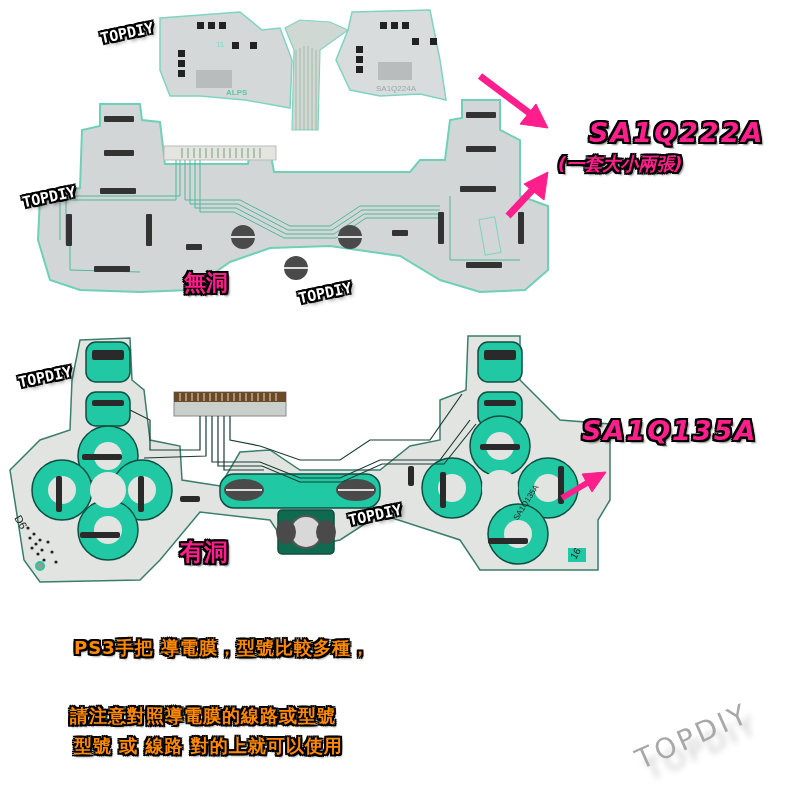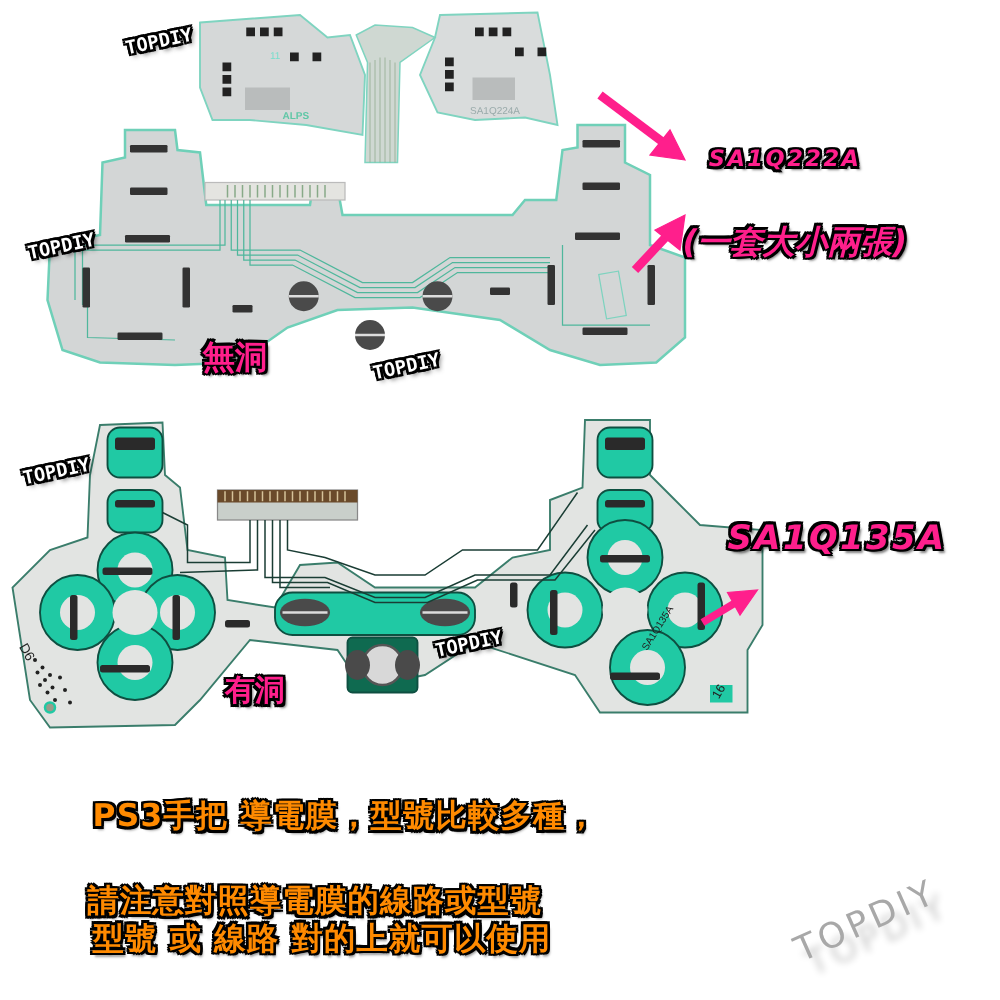--- a/index.html
+++ b/index.html
@@ -13,21 +13,21 @@
       0 -2px 0 #000, 0 2px 0 #000, -2px 0 0 #000, 2px 0 0 #000,
       3px 3px 2px rgba(0,0,0,.5);
     white-space:nowrap;font-style:italic;
   }
   .orange-label{
     color:#ff8a00;font-weight:bold;font-family:"DejaVu Sans",sans-serif;
     text-shadow:
       -2px -2px 0 #000, 2px -2px 0 #000, -2px 2px 0 #000, 2px 2px 0 #000,
       0 -2px 0 #000, 0 2px 0 #000, -2px 0 0 #000, 2px 0 0 #000,
       2px 3px 2px rgba(0,0,0,.4);
-    white-space:nowrap;font-size:25px;letter-spacing:1px;
+    white-space:nowrap;font-size:18px;letter-spacing:1px;
   }
   .wm{
     color:#fff;font-weight:bold;font-family:"DejaVu Sans Mono",monospace;font-size:15px;
     text-shadow:
       -2px -2px 0 #000, 2px -2px 0 #000, -2px 2px 0 #000, 2px 2px 0 #000,
       0 -2px 0 #000, 0 2px 0 #000, -2px 0 0 #000, 2px 0 0 #000, 2px 3px 4px rgba(0,0,0,.7);
     transform:rotate(-12deg);white-space:nowrap;
   }
   .wm-big{
     color:#a8a8a8;font-family:"DejaVu Sans",sans-serif;font-size:28px;letter-spacing:3px;
@@ -249,25 +249,25 @@
   <g fill="#ff1f8c" stroke="#ff1f8c">
     <line x1="480" y1="76" x2="536" y2="118" stroke-width="7"></line>
     <polygon points="548,128 520,124 536,104"></polygon>
     <line x1="508" y1="216" x2="536" y2="186" stroke-width="7"></line>
     <polygon points="548,172 544,200 524,184"></polygon>
     <line x1="562" y1="498" x2="592" y2="480" stroke-width="6"></line>
     <polygon points="606,472 592,492 582,474"></polygon>
   </g>
 </svg>
 
-<div class="abs pink-label" style="left:567px;top:117px;font-size:18px;letter-spacing:2px;">SA1Q222A</div>
-<div class="abs pink-label" style="left:546px;top:152px;font-size:26px;margin-top:24px;">(一套大小兩張)</div>
+<div class="abs pink-label" style="left:589px;top:117px;font-size:27px;letter-spacing:2px;">SA1Q222A</div>
+<div class="abs pink-label" style="left:558px;top:152px;font-size:18px;">(一套大小兩張)</div>
 <div class="abs pink-label" style="left:582px;top:415px;font-size:27px;letter-spacing:2px;">SA1Q135A</div>
 
-<div class="abs pink-label" style="left:162px;top:268px;font-size:26px;font-style:normal;">無洞</div>
+<div class="abs pink-label" style="left:184px;top:268px;font-size:22px;font-style:normal;">無洞</div>
 <div class="abs pink-label" style="left:180px;top:536px;font-size:24px;font-style:normal;">有洞</div>
 
 <div class="abs wm" style="left:100px;top:24px;">TOPDIY</div>
 <div class="abs wm" style="left:22px;top:188px;">TOPDIY</div>
 <div class="abs wm" style="left:298px;top:284px;">TOPDIY</div>
 <div class="abs wm" style="left:18px;top:368px;">TOPDIY</div>
 <div class="abs wm" style="left:348px;top:506px;">TOPDIY</div>
 <div class="abs wm-big" style="left:632px;top:720px;">TOPDIY</div>
 
 <div class="abs tiny" style="left:194px;top:88px;color:#5fc7a6;font-weight:bold;margin-left:32px;">ALPS</div>

